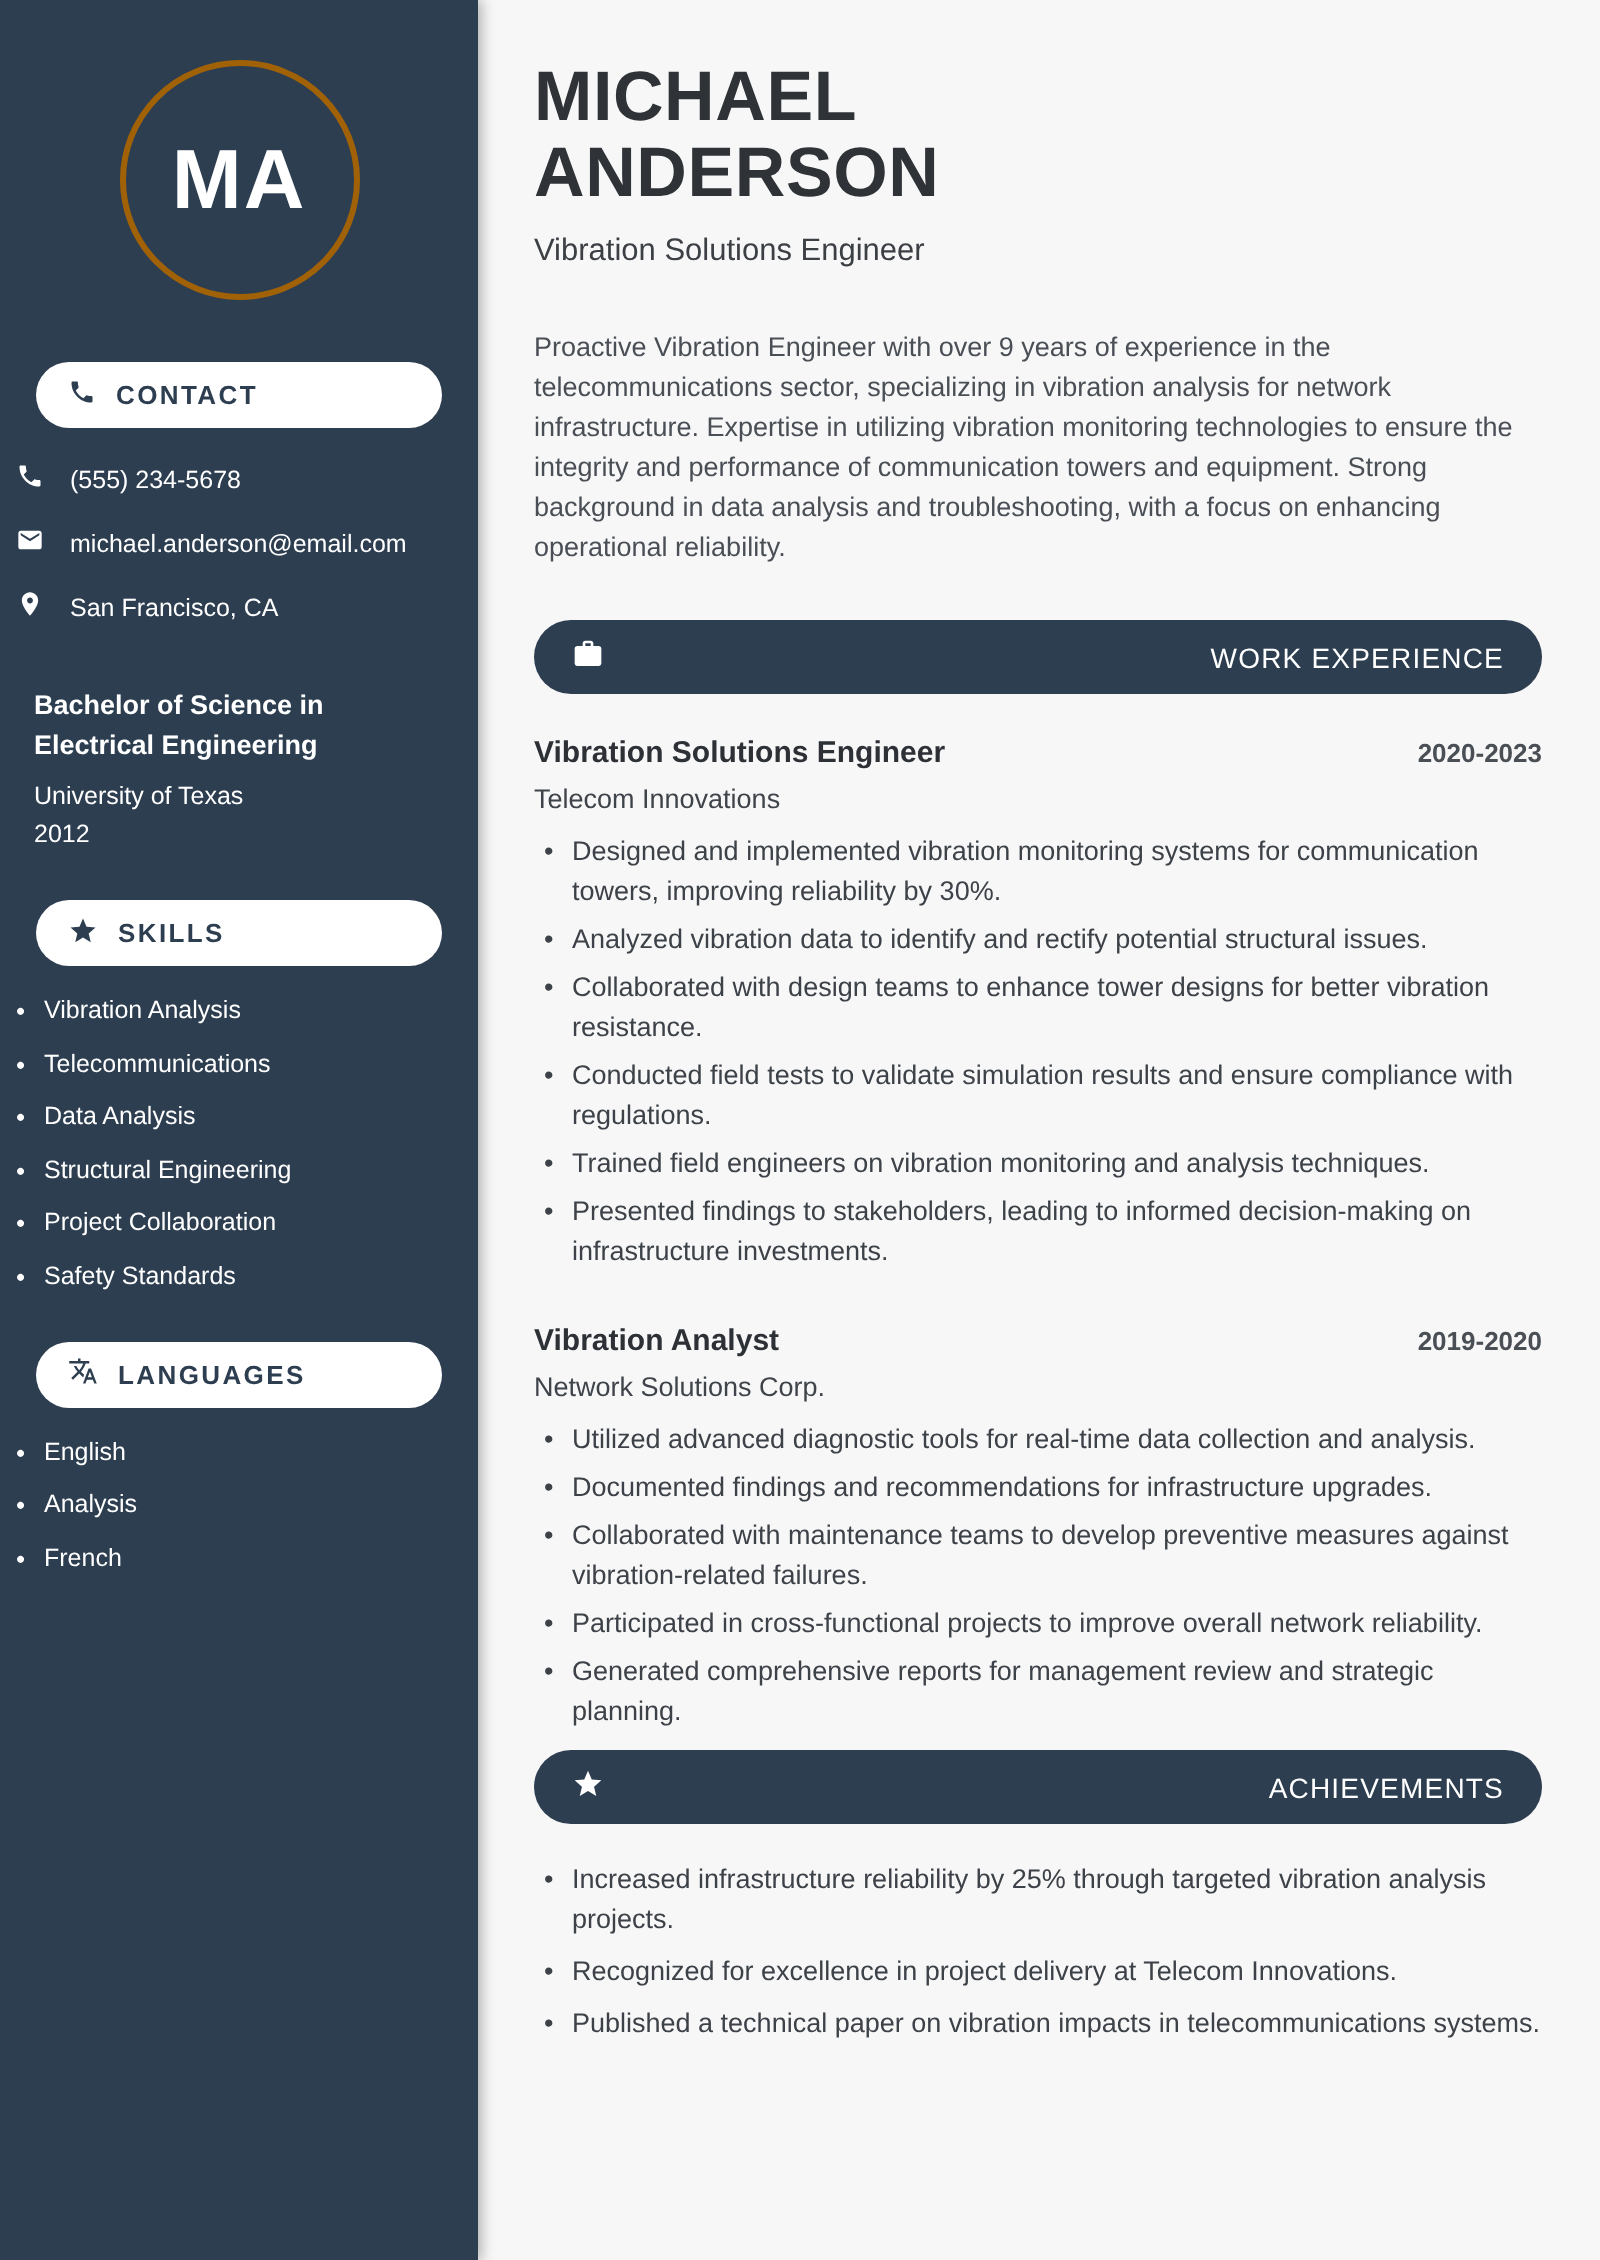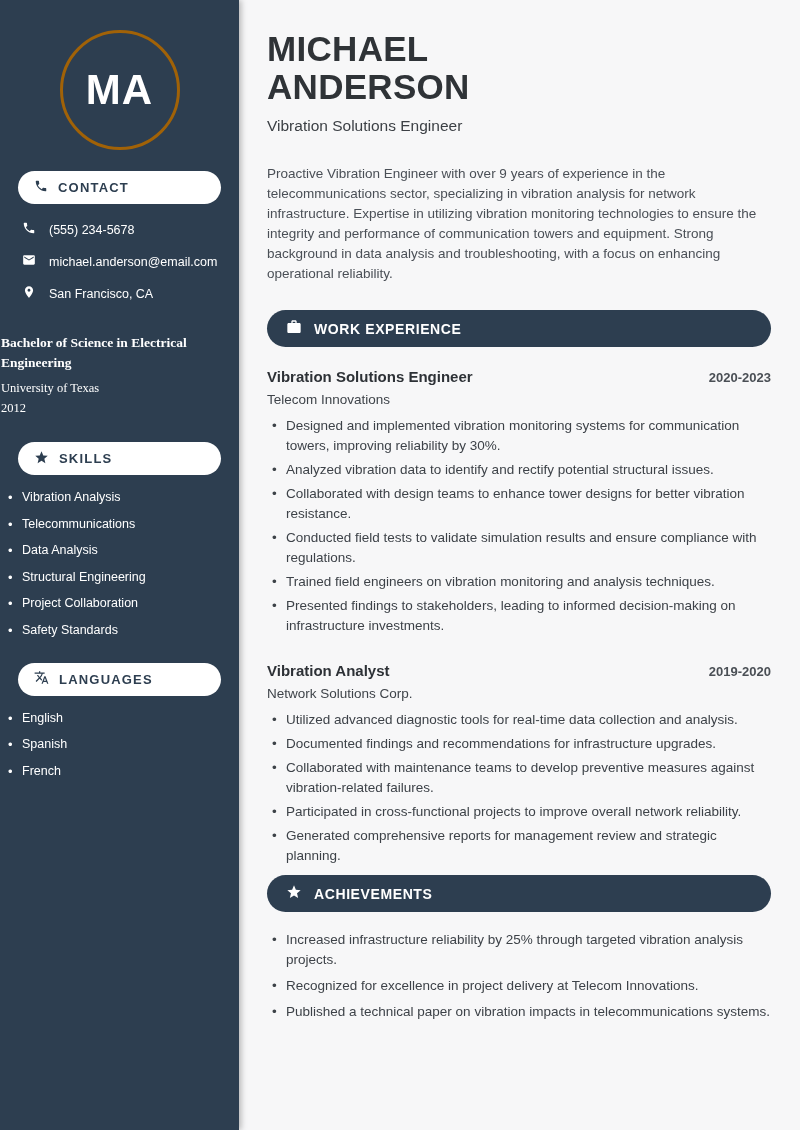--- a/index.html
+++ b/index.html
@@ -33,29 +33,29 @@
     background: #ffffff;
     color: #2d3e50;
     border-radius: 999px;
     height: 33px;
     margin: 0 18px;
     display: flex; align-items: center; gap: 10px;
     padding: 0 16px;
     font-weight: bold; font-size: 13px; letter-spacing: 1.2px;
   }
   .pill-light svg { flex: 0 0 auto; }
-  .mt-contact { margin-top: 21px; }
+  .mt-contact { margin-top: 31px; }
   .mt-section { margin-top: 26px; }
-  .contact-list { padding: 17px 16px 0 22px; }
+  .contact-list { padding: 17px 16px 0 8px; }
   .contact-item {
     display: flex; align-items: center; gap: 13px;
     font-size: 12.5px; margin-bottom: 15px;
   }
   .contact-item svg { flex: 0 0 auto; }
-  .edu-block { padding: 16px 17px 0 1px; font-family: Liberation Serif, serif; }
+  .edu-block { padding: 16px 17px 0 17px; }
   .edu-degree { font-weight: bold; font-size: 13.5px; line-height: 20px; }
   .edu-school { font-size: 12.5px; margin-top: 8px; }
   .edu-year { font-size: 12.5px; margin-top: 5px; }
   .side-list { padding: 15px 16px 0 8px; list-style: none; }
   .side-list li {
     position: relative; padding-left: 14px;
     font-size: 12.5px; margin-bottom: 12.5px;
   }
   .side-list li::before {
     content: "\2022"; position: absolute; left: 0; top: 0;
@@ -70,21 +70,21 @@
   .job-subtitle { font-size: 15.5px; color: #3c4045; margin-top: 11px; }
   .summary {
     font-size: 13.5px; color: #4a4f56; line-height: 20px;
     margin-top: 29px;
   }
   .dark-pill {
     background: #2d3e50; color: #ffffff;
     border-radius: 999px; height: 37px;
     display: flex; align-items: center; gap: 12px;
     padding: 12px 19px;
-    font-weight: bold; font-size: 14px; letter-spacing: 0.6px;
+    font-weight: normal; font-size: 14px; letter-spacing: 0.6px; justify-content: space-between;
   }
   .dark-pill svg { flex: 0 0 auto; }
   .mt-work { margin-top: 26px; }
   .mt-ach { margin-top: 9px; }
   .job { margin-top: 21px; }
   .job-header { display: flex; justify-content: space-between; align-items: baseline; }
   .job-title { font-size: 15px; font-weight: bold; color: #2d3136; }
   .job-dates { font-size: 13px; color: #4a4f55; font-weight: bold; }
   .job-company { font-size: 13.5px; color: #3f444a; margin-top: 7px; }
   .main-bullets { margin-top: 9px; list-style: none; }
@@ -171,21 +171,21 @@
   <div class="pill-light mt-section">
     <span>
       <svg width="15" height="15" viewBox="0 0 24 24" fill="#2d3e50">
           <path d="M12.87 15.07l-2.54-2.51.03-.03c1.74-1.94 2.98-4.17 3.71-6.53H17V4h-7V2H8v2H1v1.99h11.17C11.5 7.92 10.44 9.75 9 11.35 8.07 10.32 7.3 9.19 6.69 8h-2c.73 1.63 1.73 3.17 2.98 4.56l-5.09 5.02L4 19l5-5 3.11 3.11.76-2.04zM18.5 10h-2L12 22h2l1.12-3h4.75L21 22h2l-4.5-12zm-2.62 7l1.62-4.33L19.12 17h-3.24z"></path>
         </svg>
     </span>
     <span>LANGUAGES</span>
   </div>
   <ul class="side-list">
     <li>English</li>
-    <li>Spanish</li>
+    <li>Analysis</li>
     <li>French</li>
   </ul>
 
 </aside>
 
 <main class="main">
 
   <h1 class="name">
     <span style="display:block">MICHAEL</span>
     <span style="display:block">ANDERSON</span>

